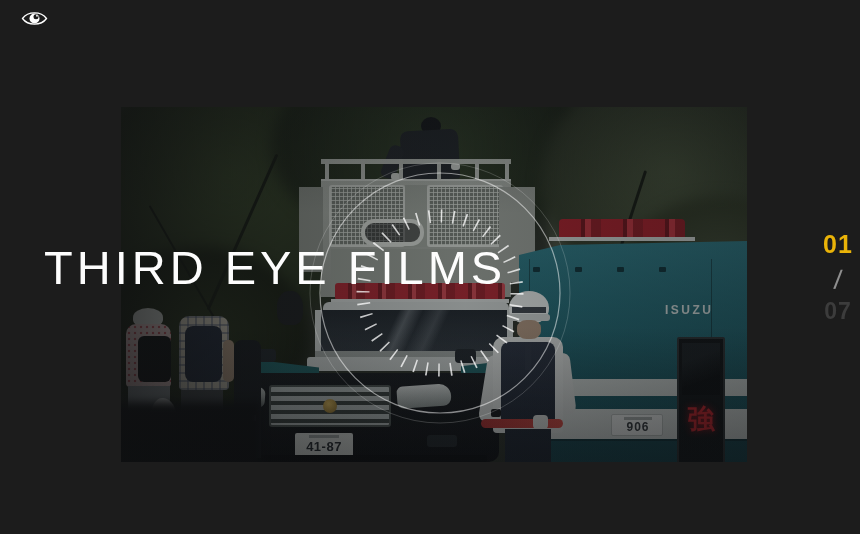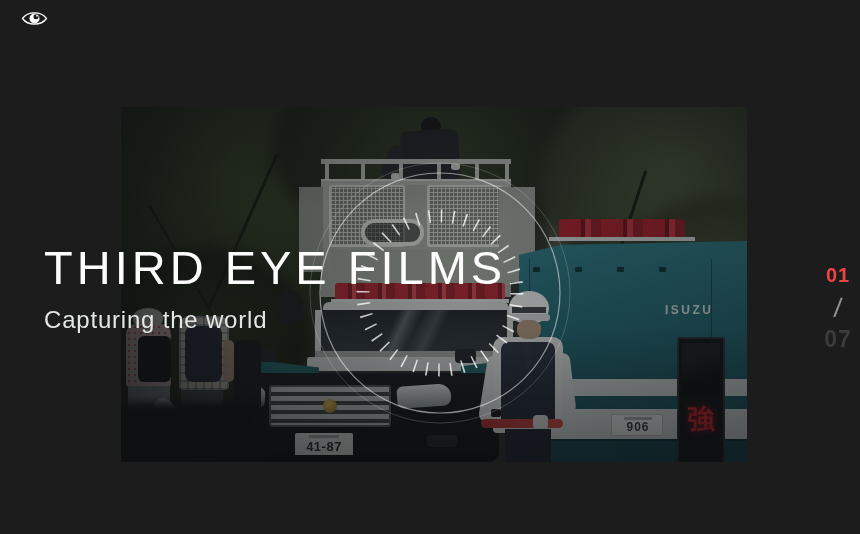--- a/index.html
+++ b/index.html
@@ -204,21 +204,21 @@
   .hero-title {
     font-size:47px; font-weight:300; letter-spacing:4px; line-height:1.04;
     color:#fdfdfd; white-space:nowrap;
   }
   .hero-subtitle {
     margin-top:13px; font-size:24px; font-weight:300; letter-spacing:.8px; color:#e2e6e4;
   }
 
   
   .pagination { position:absolute; left:818px; top:230px; width:40px; z-index:25; text-align:center; }
-  .pg-current { font-size:20px; font-weight:700; letter-spacing:1px; color:#ef4444;margin-top:34px; }
+  .pg-current { font-size:25px; font-weight:700; letter-spacing:1px; color:#eab308; }
   .pg-sep { display:block; margin:6px 0 2px 0; font-size:27px; font-weight:300; color:#8f8f8f; transform:rotate(6deg); }
   .pg-total { font-size:23px; font-weight:700; letter-spacing:1px; color:#3c3c3c; }
 </style>
 </head>
 <body>
 
 <div class="header">
   <div class="logo">
     <svg width="27" height="19" viewBox="0 0 54 38">
       <path d="M3 19 C 14 4, 40 4, 51 19 C 40 34, 14 34, 3 19 Z" fill="none" stroke="#ffffff" stroke-width="2.6"></path>
@@ -357,20 +357,19 @@
 
   <svg class="reticle" width="626" height="355">
     <circle cx="319" cy="186" r="120" fill="none" stroke="rgba(255,255,255,0.5)" stroke-width="1.2"></circle>
     <circle cx="319" cy="186" r="130" fill="none" stroke="rgba(255,255,255,0.18)" stroke-width="1"></circle>
     <circle cx="319" cy="186" r="77" fill="none" stroke="rgba(255,255,255,0.75)" stroke-width="13" stroke-dasharray="1.6 10.5"></circle>
   </svg>
 </div>
 
 <div class="hero-text">
   <h1 class="hero-title">THIRD EYE FILMS</h1>
-  <div class="hero-subtitle">Capturing the world</div>
 </div>
 
 <div class="pagination">
   <div class="pg-current">01</div>
   <div class="pg-sep">/</div>
   <div class="pg-total">07</div>
 </div>
 
 </body></html>

